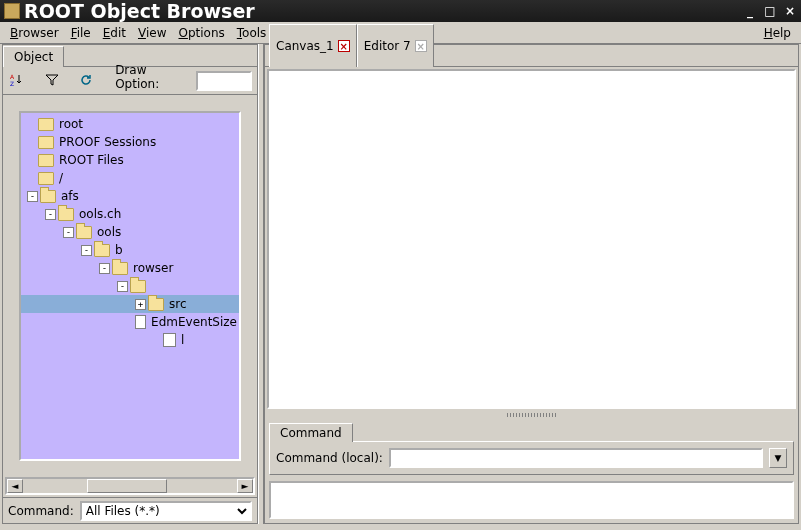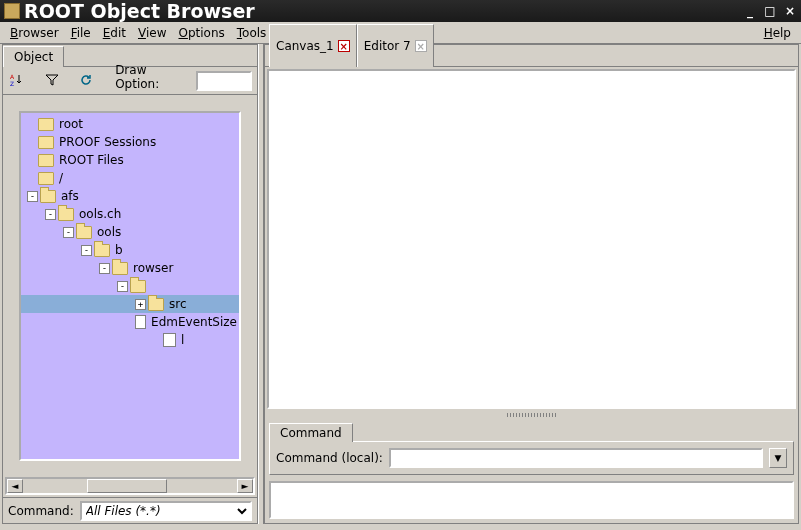--- a/index.html
+++ b/index.html
@@ -39,21 +39,21 @@
   .folder.open::before { content:""; position:absolute; left:-1px; top:-4px; width:7px; height:3px; background:#f7e29c; border:1px solid #b9a24e; border-bottom:none; }
   .file { width:13px; height:14px; margin-right:3px; background:#fff; border:1px solid #808080; }
   .nodelabel { padding:0 2px; }
 
   .hscroll { height:18px; background:#d4d0c8; border:2px inset #fff; margin:0 2px 2px 2px; position:relative; }
   .hscroll .thumb { position:absolute; left:80px; top:0; width:80px; height:14px; background:#d4d0c8; border:1px solid #808080; border-top-color:#fff; border-left-color:#fff; }
   .hscroll .arrow { position:absolute; top:0; width:16px; height:14px; background:#d4d0c8; border:1px solid #808080; border-top-color:#fff; border-left-color:#fff; display:flex; align-items:center; justify-content:center; font-size:9px; }
   .hscroll .arrow.l { left:0; } .hscroll .arrow.r { right:0; }
 
   .filterrow { height:26px; display:flex; align-items:center; padding:3px 5px; gap:6px; border-top:1px solid #808080; }
-  .filterrow select { flex:1; height:20px; background:#fff; border:2px inset #fff; font-size:12px;font-style:italic; }
+  .filterrow select { flex:1; height:20px; background:#fff; border:2px inset #fff; font-size:12px; }
 
   
   .splitter { width:6px; background:#d4d0c8; cursor:col-resize; border-left:1px solid #fff; border-right:1px solid #808080; }
 
   
   .right { flex:1; display:flex; flex-direction:column; border:1px solid #808080; }
   .rtabrow { height:22px; display:flex; align-items:flex-end; padding-left:4px; gap:0; background:#d4d0c8; border-bottom:1px solid #808080; }
   .rtab { padding:14px 6px; background:#d4d0c8; border:1px solid #808080; border-top-color:#fff; border-left-color:#fff; border-bottom:none; display:flex; align-items:center; gap:4px; font-size:12px; cursor:pointer; position:relative; top:1px; }
   .rtab .x { width:12px; height:12px; display:flex; align-items:center; justify-content:center; font-size:10px; font-weight:bold; border:1px solid #b00; color:#b00; background:#fff; }
   .rtab.inactive .x { border-color:#aaa; color:#aaa; }

